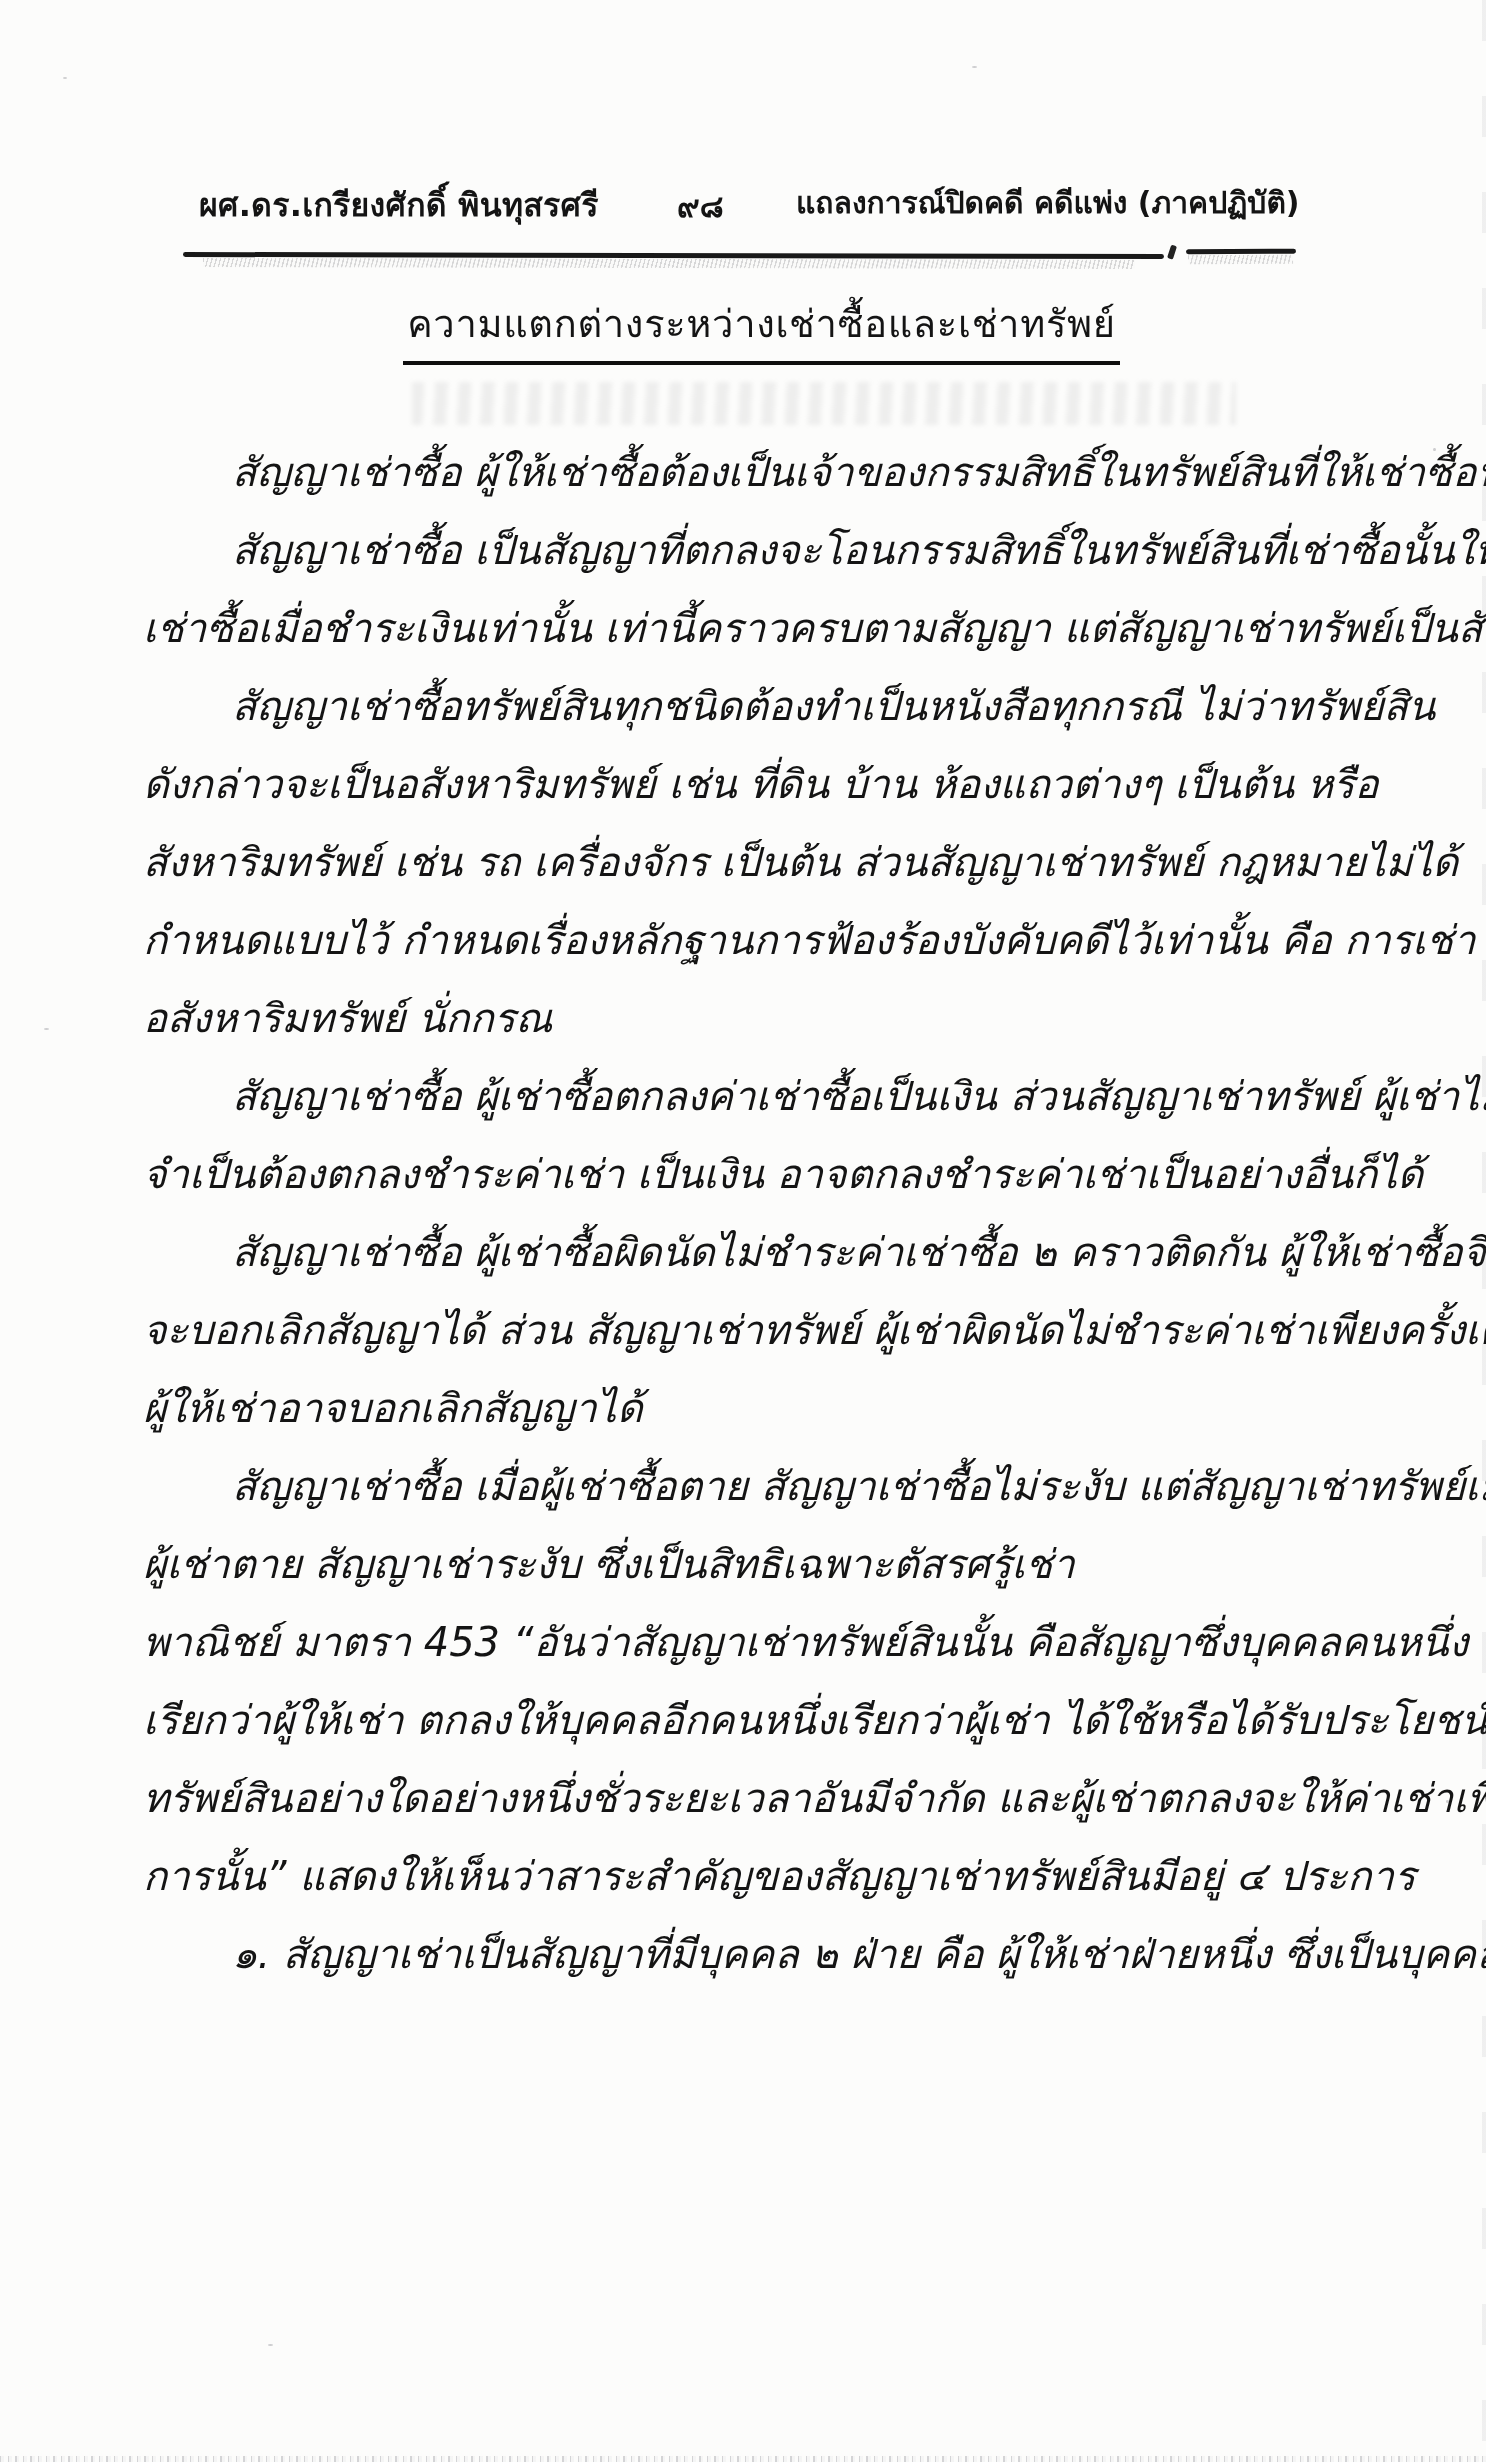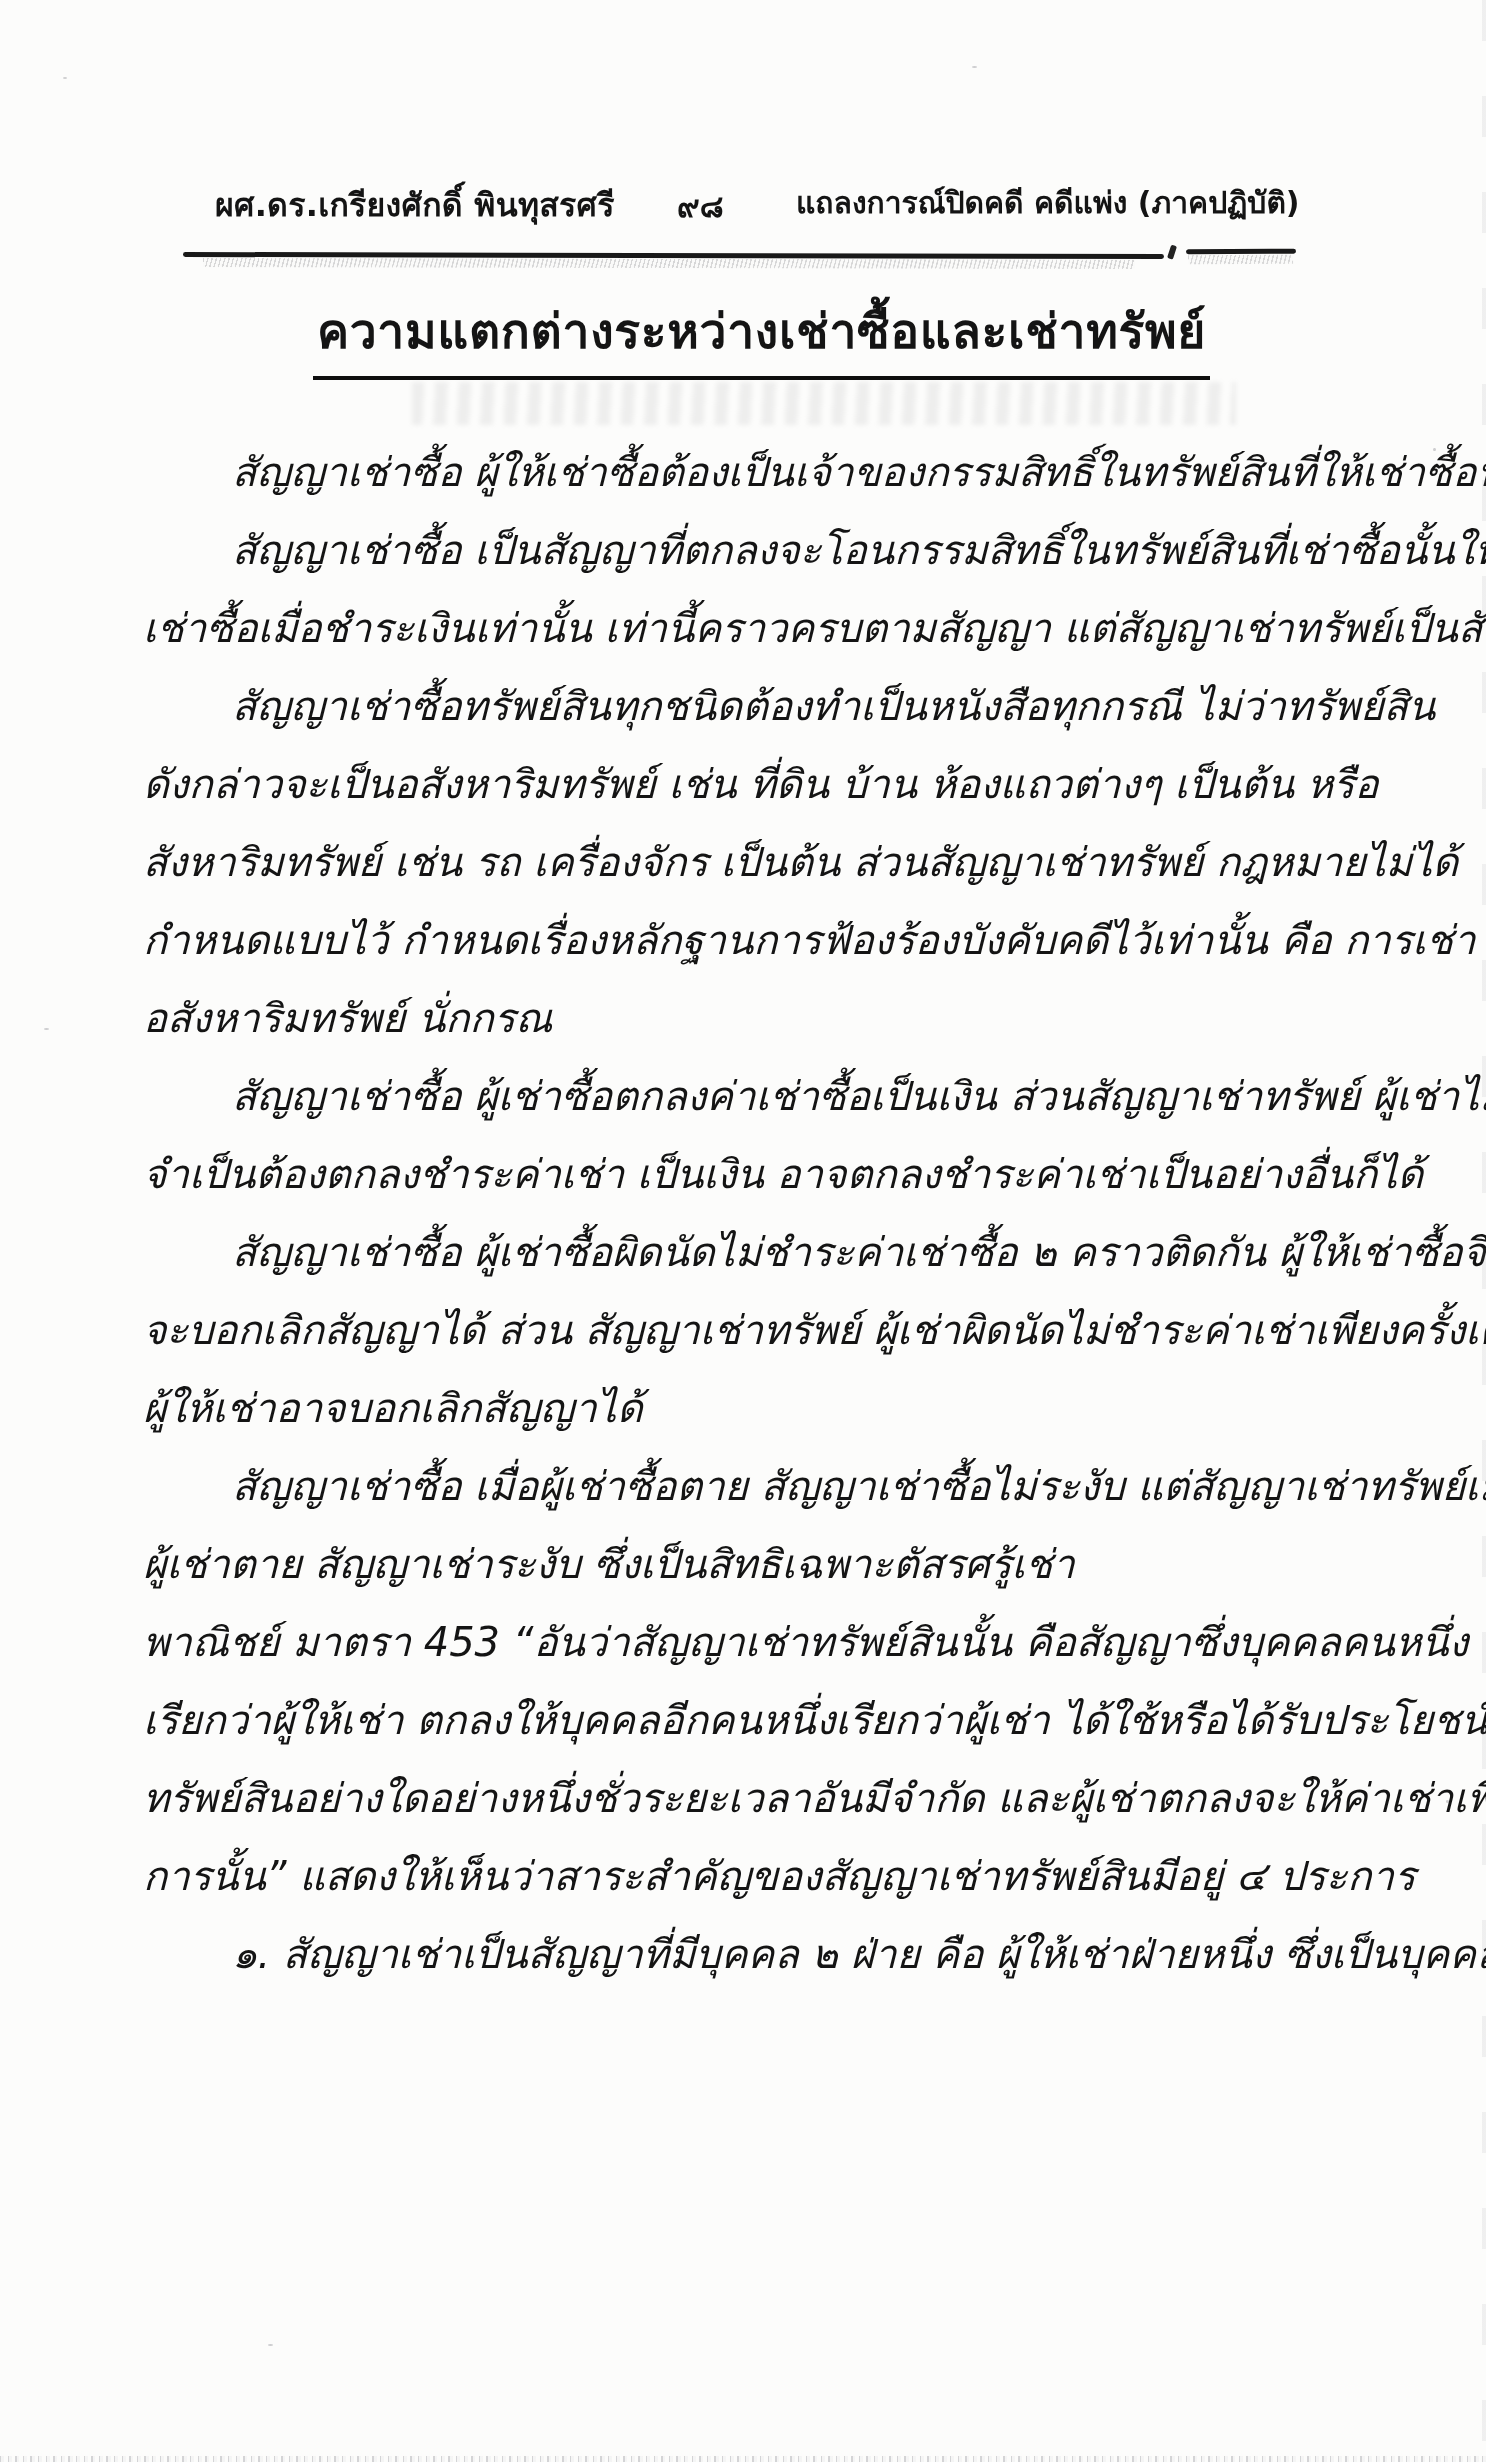--- a/index.html
+++ b/index.html
@@ -8,21 +8,21 @@
     width:1487px; height:2462px;
     background:#fcfcfb;
     overflow:hidden;
     color:#141414;
     font-family:"DejaVu Sans","Liberation Sans",sans-serif;
   }
 
   
   .header-author {
     position:absolute; left:199px; top:179px;
-    font-size:32px; font-weight:bold; letter-spacing:0.3px;margin-left:16px;
+    font-size:32px; font-weight:bold; letter-spacing:0.3px;
   }
   .page-number {
     position:absolute; left:677px; top:181px;
     font-size:31px; font-weight:bold;
   }
   .book-title {
     position:absolute; left:796px; top:179px;
     font-size:30px; font-weight:bold;text-align:right;
   }
 
@@ -40,21 +40,21 @@
   }
   .rule-tick {
     position:absolute; left:1169px; top:245px; width:5.5px; height:14.4px;
     background:#222; border-radius:2.1px; transform:rotate(18deg);
   }
 
   
   .section-title-wrap { position:absolute; top:293px; left:0; width:100%; text-align:center; }
   .section-title {
     display:inline-block; transform:translateX(18px);
-    font-size:48px; font-weight:bold; letter-spacing:0.7px;
+    font-size:38px; font-weight:normal; letter-spacing:0.7px;
     padding:0 4.1px 6.9px; border-bottom:4.8px solid #0e0e0e;
   }
 
   
   .ghost-band {
     position:absolute; left:412px; top:382px; width:824px; height:43px;
     background:repeating-linear-gradient(93deg,
       rgba(140,140,145,.12) 0 12.4px, rgba(255,255,255,0) 12.4px 23.4px);
     filter:blur(2.1px);
   }

